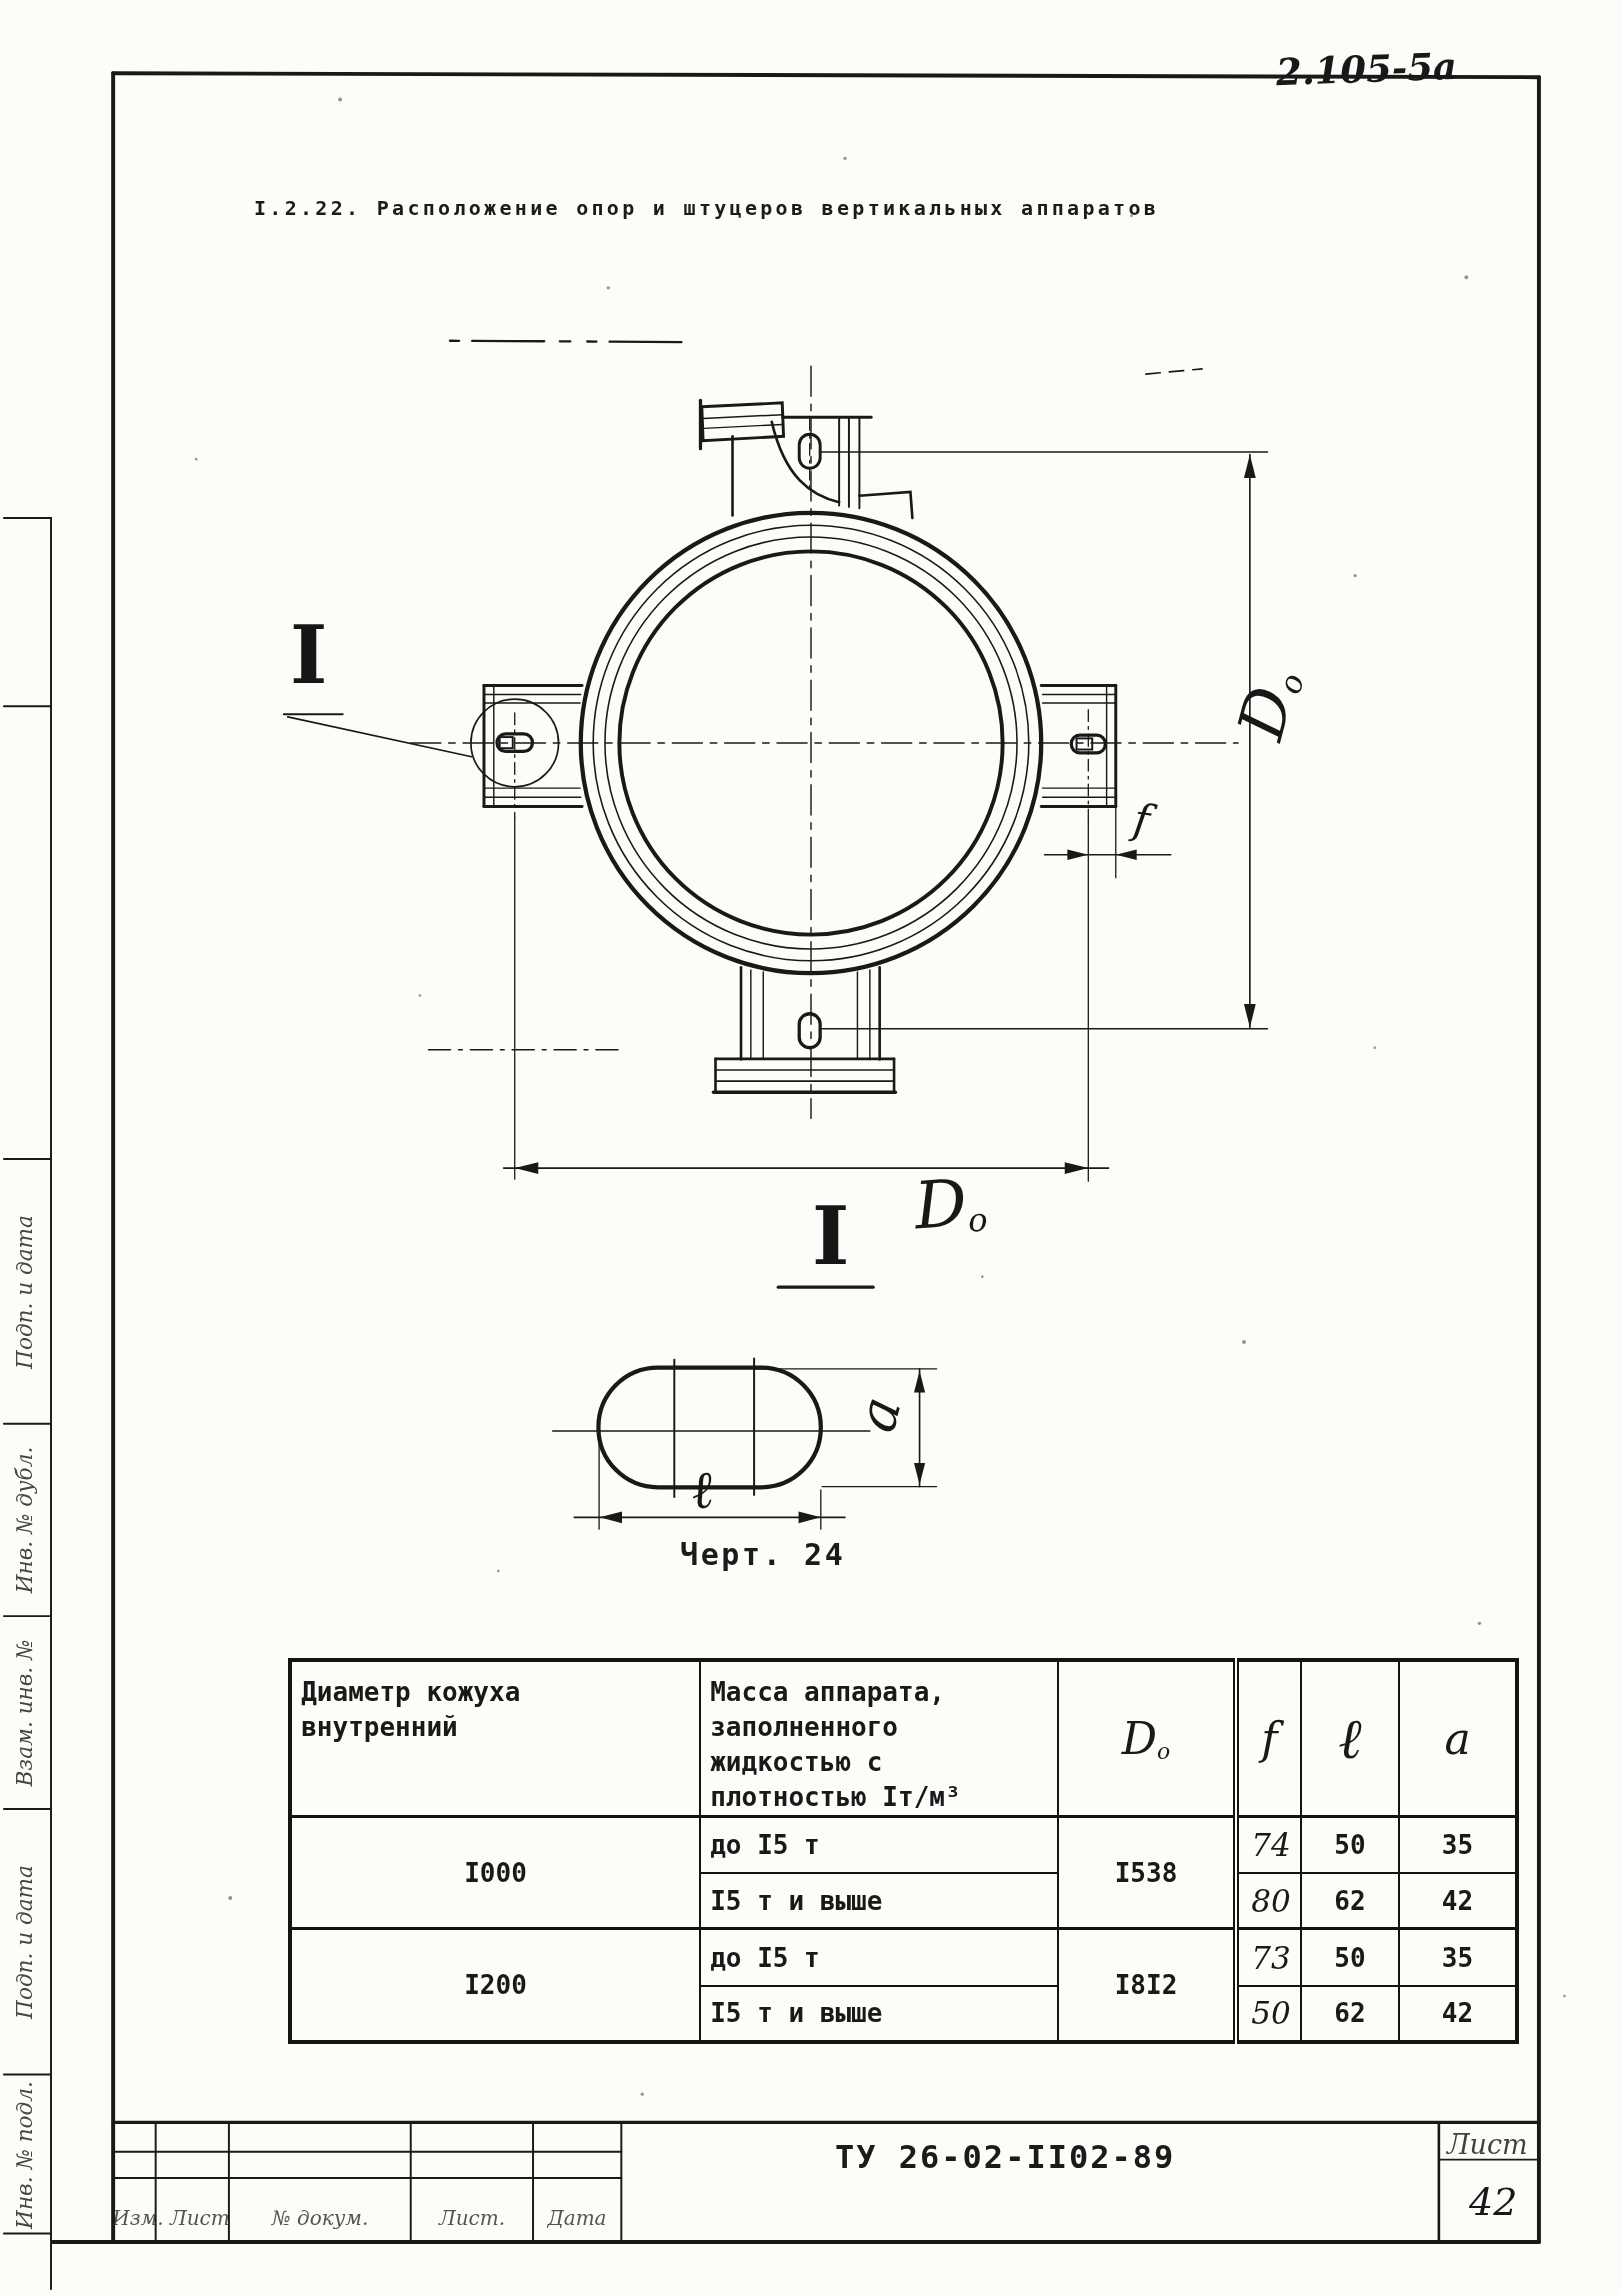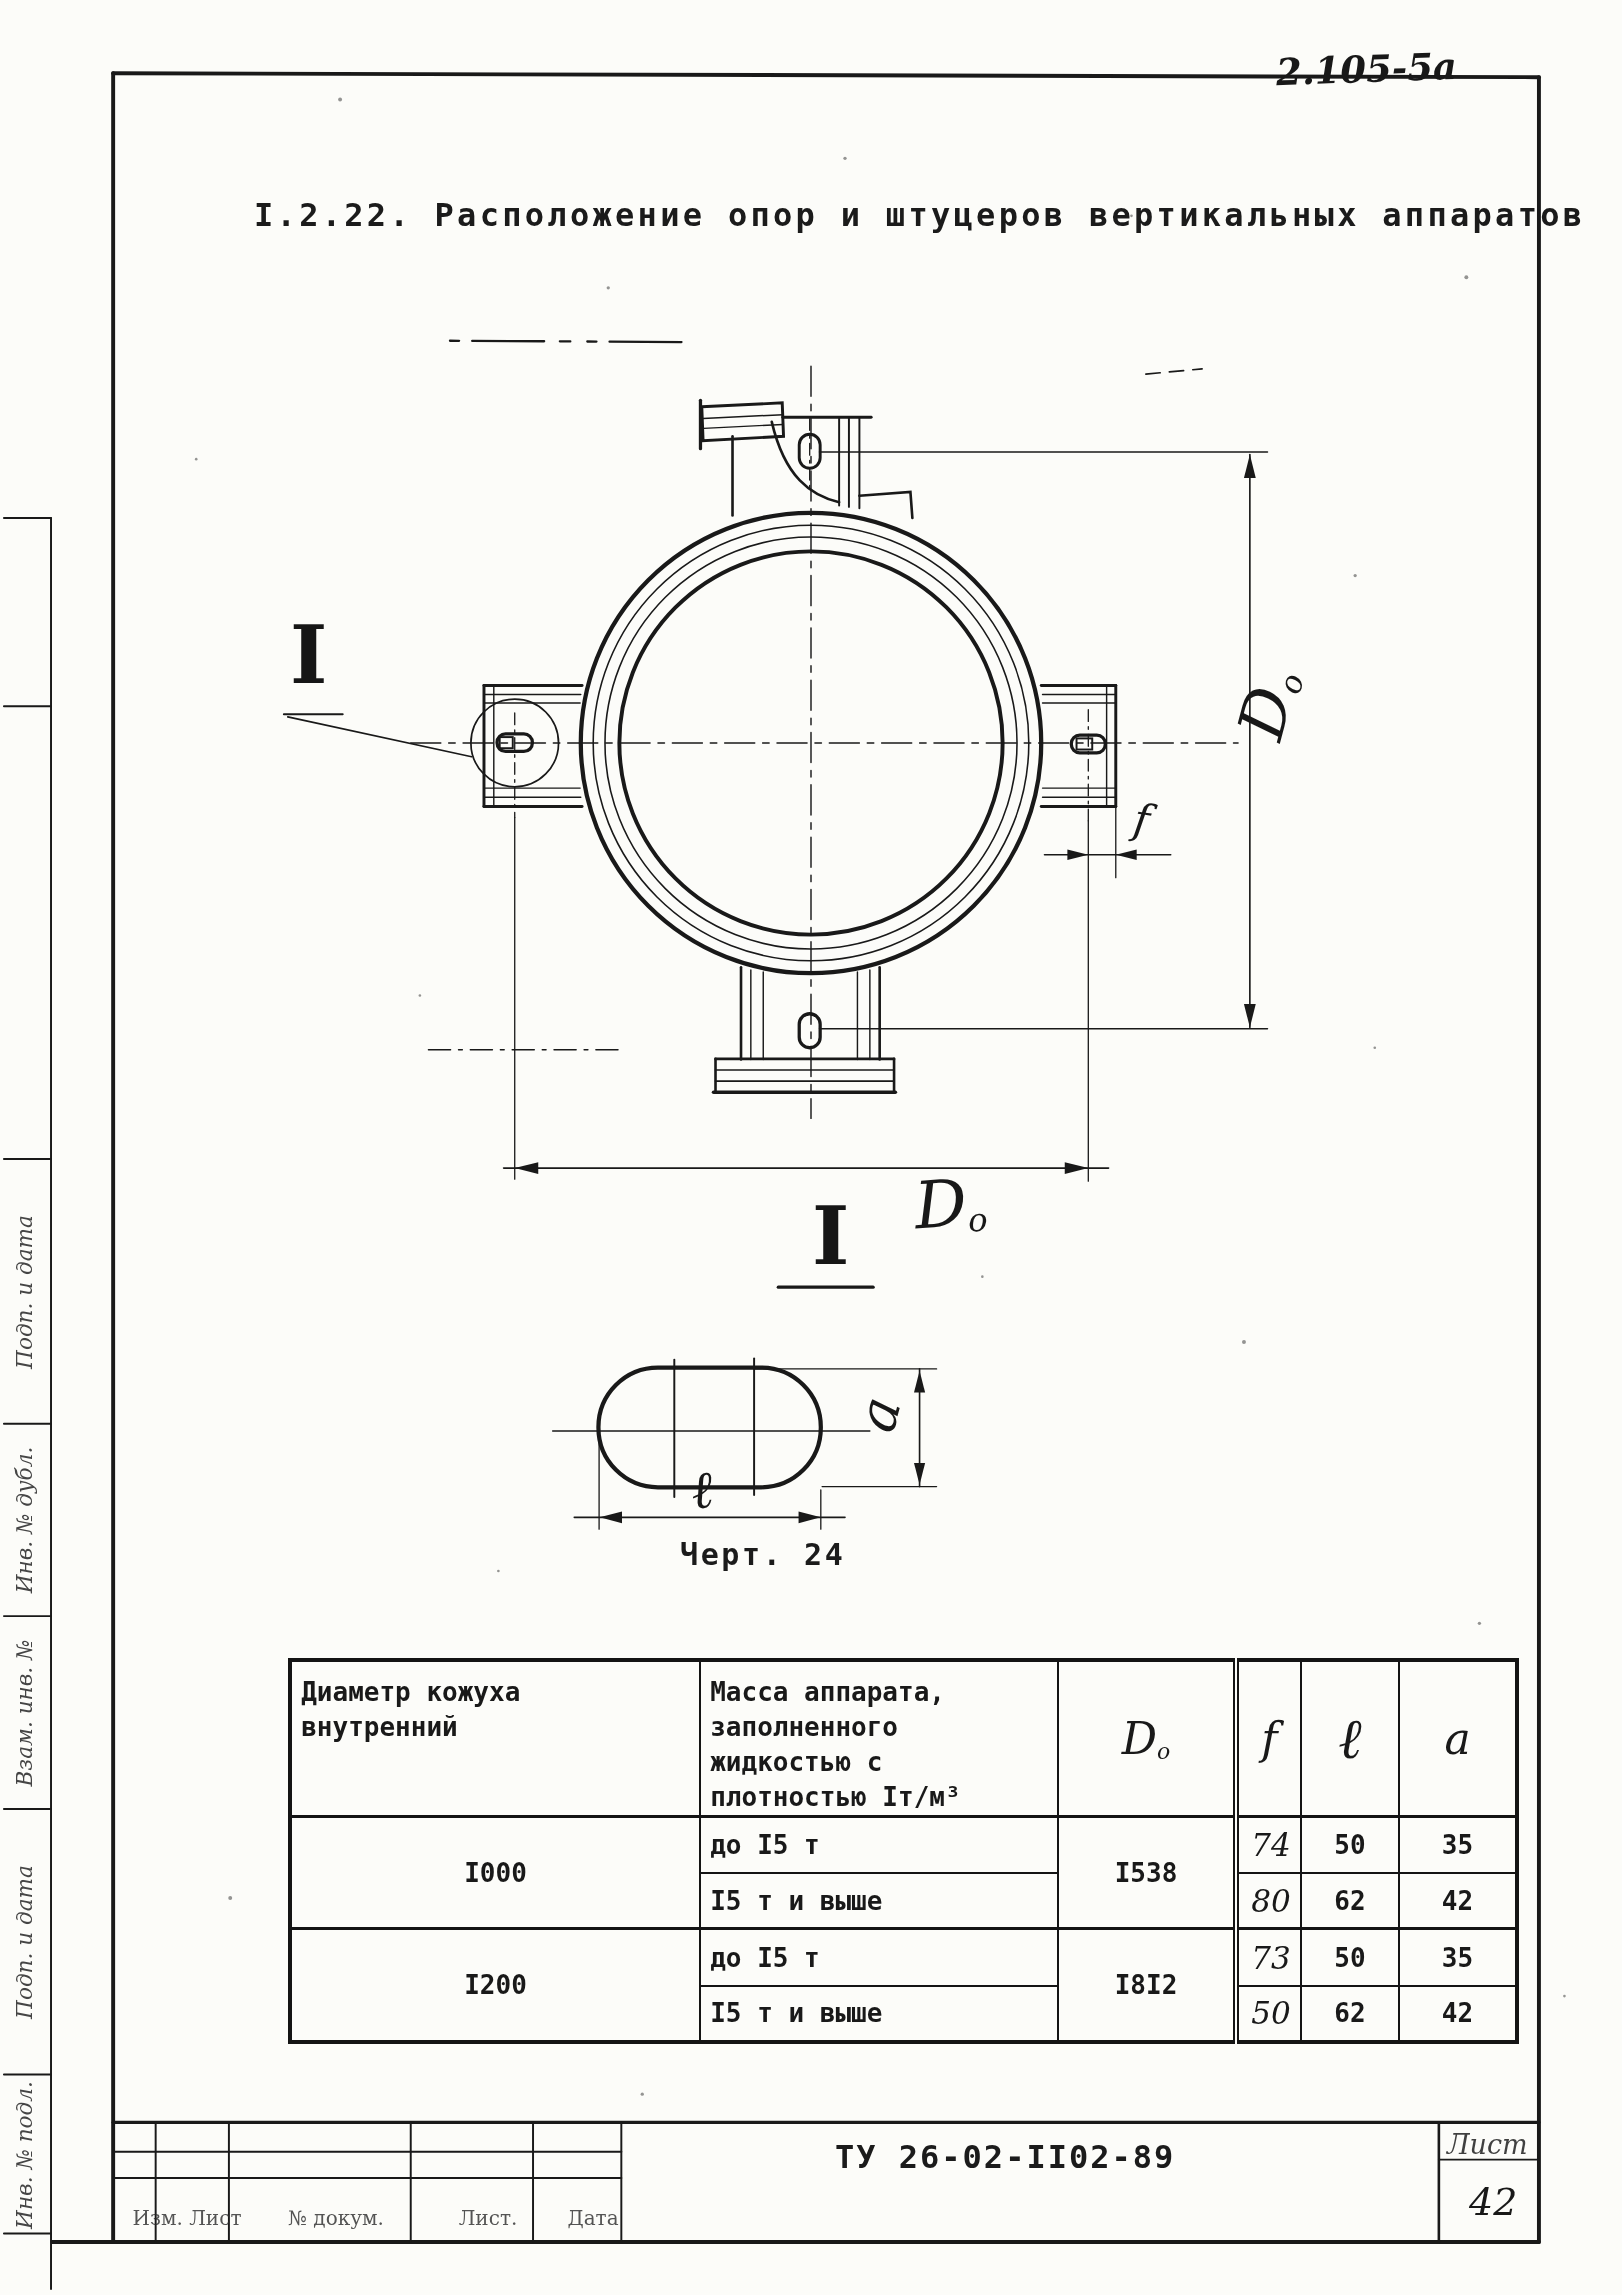--- a/index.html
+++ b/index.html
@@ -15,21 +15,21 @@
   .abs{position:absolute;}
   .typed{
     font-family:"DejaVu Sans Mono", monospace;
     font-weight:700;color:#1b1b1b;white-space:pre;
   }
   .hand{
     font-family:"DejaVu Serif", serif;
     font-style:italic;color:#181818;white-space:pre;
   }
   .blurred{filter:blur(0.4px);opacity:.82;}
-  .heading1{left:254px;top:196px;font-size:32px;letter-spacing:3.3px;}
+  .heading1{left:254px;top:196px;font-size:20px;letter-spacing:3.3px;}
   .heading2{left:422px;top:243px;font-size:28px;letter-spacing:3.3px;}
   .corner-note{left:1276px;top:47px;font-size:37px;font-weight:700;transform:rotate(-2deg);}
   .detail-mark{left:290px;top:608px;font-size:80px;font-weight:700;font-family:"DejaVu Serif",serif;}
   .section-mark{left:812px;top:1189px;font-size:80px;font-weight:700;font-family:"DejaVu Serif",serif;}
   .dimDo-v{left:1183px;top:633px;transform:rotate(-75deg);font-size:63px;}
   .dimDo-h{left:832px;top:1094px;transform:rotate(-4deg);font-size:65px;}
   .dim-sub{font-size:50%;vertical-align:-18%;}
   .dim-f{left:1134px;top:795px;font-size:42px;transform:rotate(8deg);}
   .dim-l{left:691px;top:1460px;font-size:52px;transform:rotate(-6deg);}
   .dim-a{left:862px;top:1382px;font-size:55px;transform:rotate(-75deg);}
@@ -37,24 +37,23 @@
   .doc-number{left:835px;top:2138px;font-size:32px;letter-spacing:2px;}
   .sheet-word{left:1447px;top:2129px;font-size:27px;}
   .sheet-num{left:1469px;top:2180px;font-size:38px;}
   .mlabel{
     position:absolute;width:262px;height:26px;line-height:26px;
     text-align:center;font-family:"DejaVu Serif",serif;font-style:italic;
     font-size:21.6px;color:#262626;transform:rotate(-90deg);
     filter:blur(0.3px);opacity:.85;white-space:nowrap;
   }
   .tb-col-label{
-    position:absolute;font-family:"DejaVu Serif",serif;
+    position:absolute;font-family:"DejaVu Serif",serif;font-style:italic;
     font-size:20px;color:#2b2b2b;filter:blur(0.5px);opacity:.8;white-space:nowrap;
     transform:translateX(-50%);
-    margin-left:16px;
   }
   
   #spec-table{
     position:absolute;left:288px;top:1658px;
     border-collapse:collapse;table-layout:fixed;
     width:1228px;height:374px;
     font-family:"DejaVu Sans Mono",monospace;font-weight:700;
     font-size:26px;color:#191919;
   }
   #spec-table td{border:2px solid #141414;padding:0 9.2px;vertical-align:middle;}

